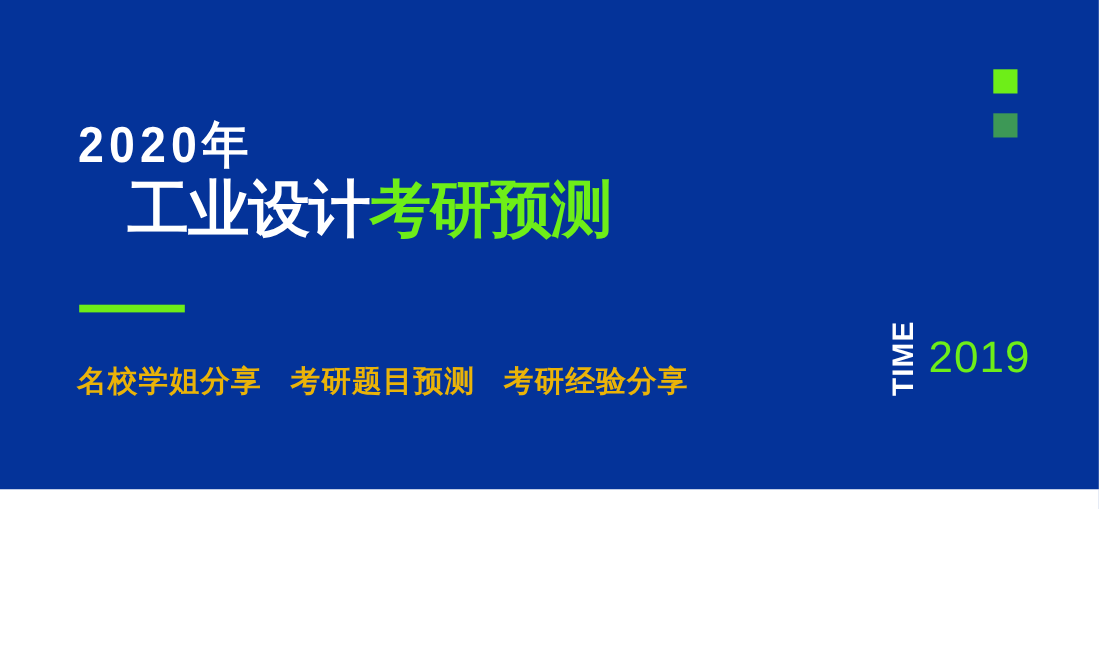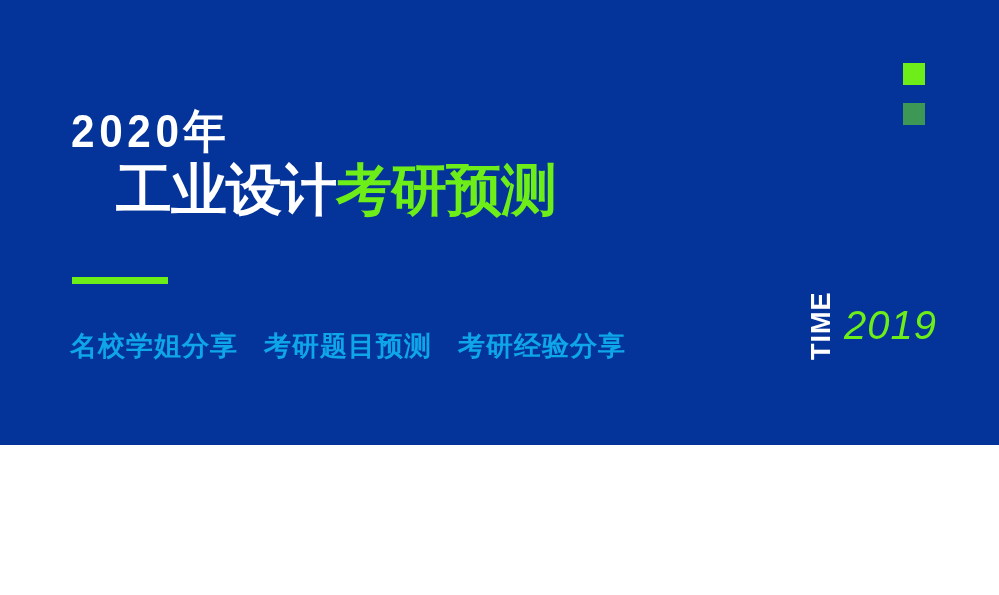--- a/index.html
+++ b/index.html
@@ -87,21 +87,21 @@
     width: 96px;
     height: 7px;
     background: #6EEE18;
   }
 
   
   .subtitle {
     position: absolute;
     left: 70px;
     top: 330px;
-    color: #0ea5e9;
+    color: #eab308;
     font-size: 27px;
     font-weight: bold;
     letter-spacing: 1px;
     white-space: nowrap;
     line-height: 1.2;
     font-family: "Liberation Sans", "DejaVu Sans", sans-serif;
   }
   .subtitle .seg + .seg {
     margin-left: 26px;
   }
@@ -129,21 +129,20 @@
     display: flex;
     align-items: center;
     justify-content: center;
     transform-origin: center;
   }
   .time-dates {
     margin-left: 9px;
     display: flex;
     flex-direction: column;
     justify-content: space-between;
-    font-style: italic;
   }
   .time-dates .date-line {
     color: #6EEE18;
     font-size: 40px;
     font-weight: normal;
     line-height: 1.04;
     letter-spacing: 1px;
     white-space: nowrap;
     font-family: "Liberation Sans", "DejaVu Sans", sans-serif;
   }

